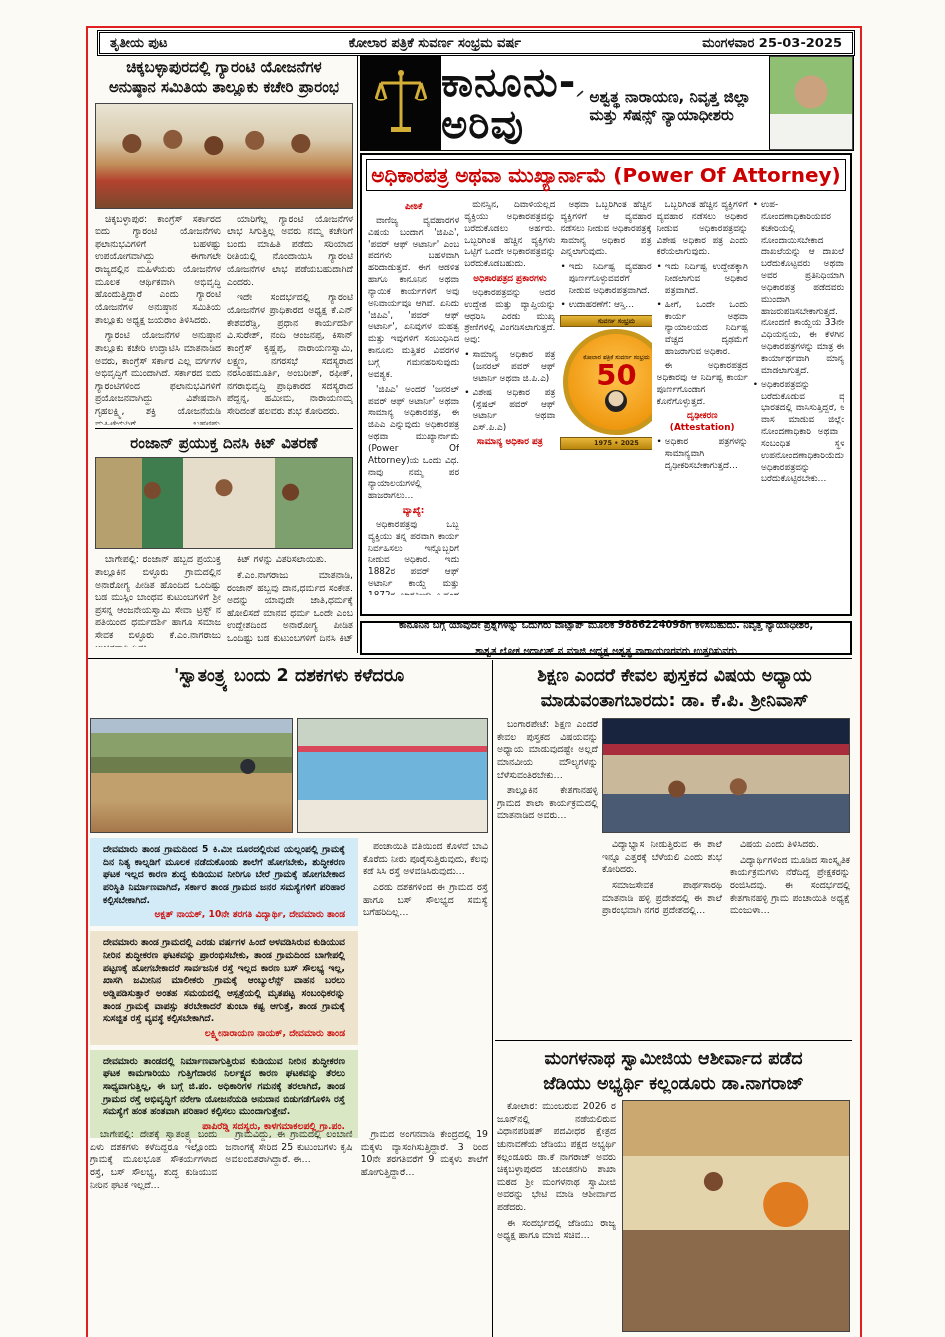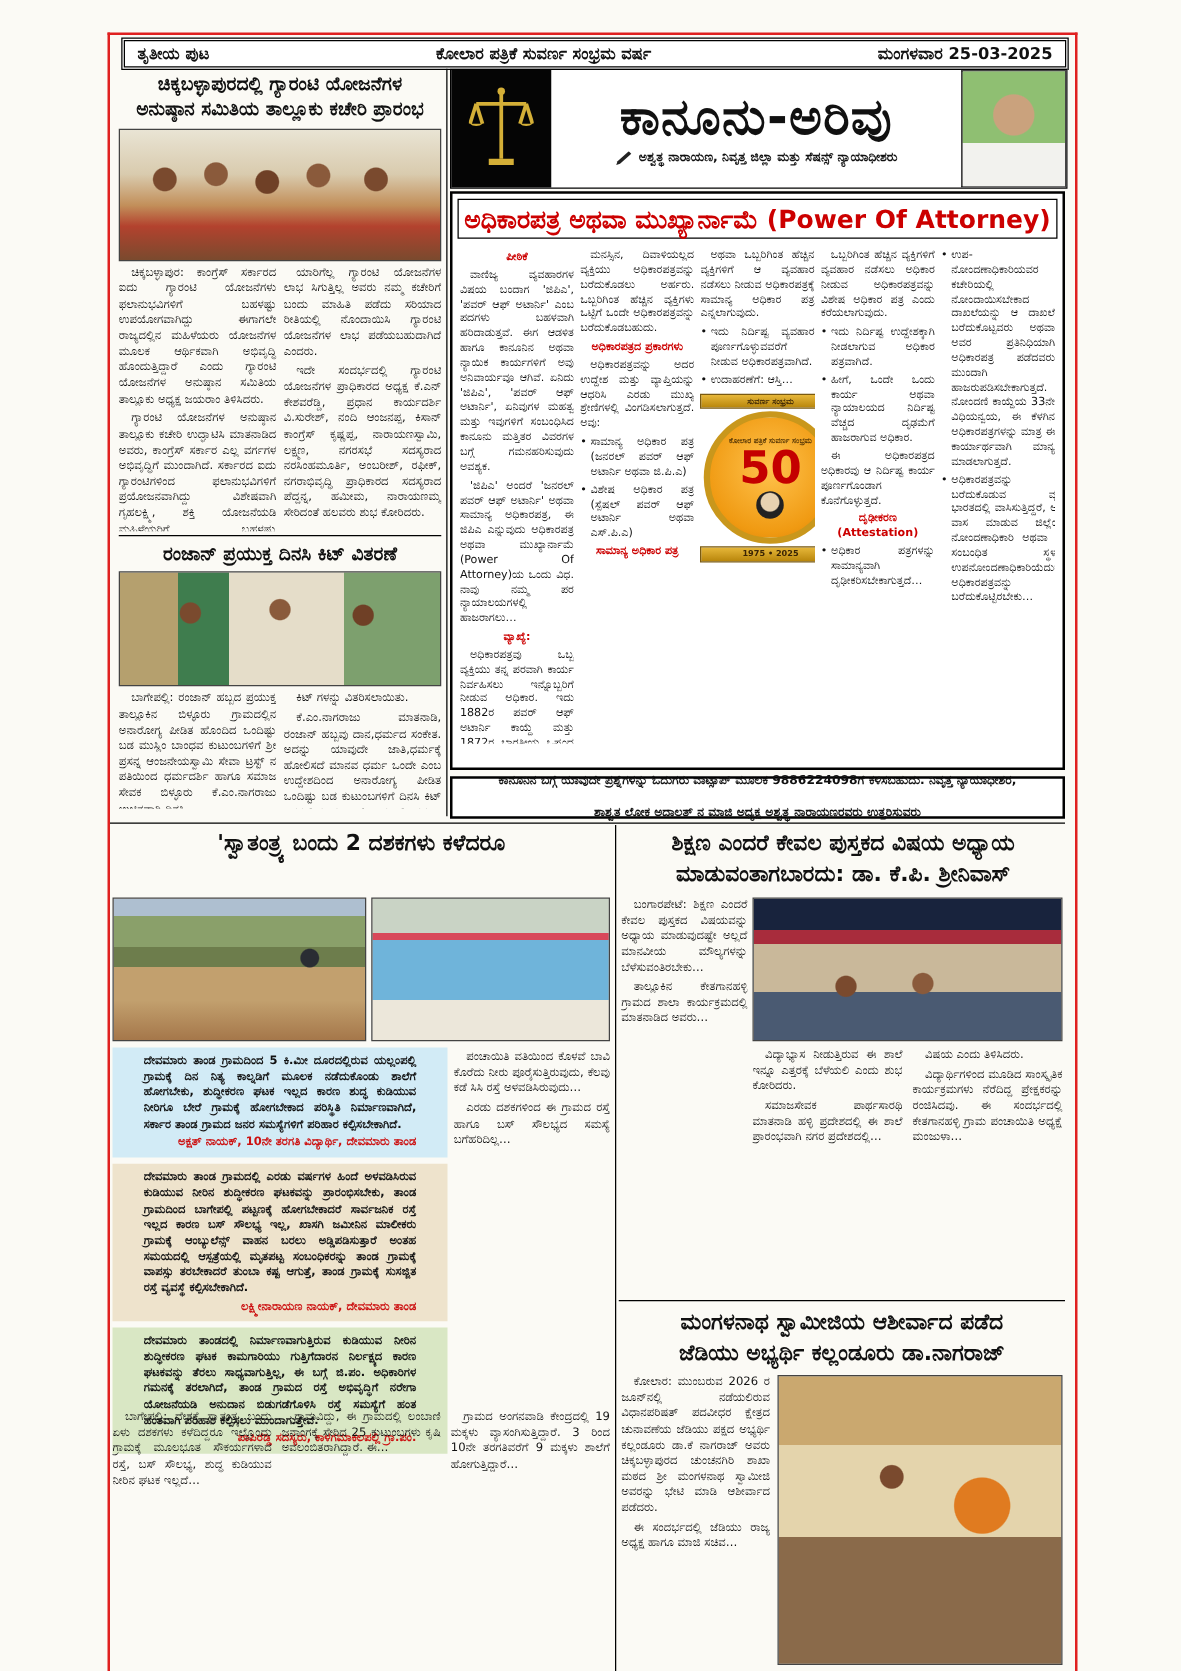--- a/index.html
+++ b/index.html
@@ -49,52 +49,52 @@
       radial-gradient(circle at 40% 35%, #7a4a2e 0 9px, transparent 10px),
       linear-gradient(180deg,#caa86f 0 24%,#e4d4ac 24% 56%,#8a6a4a 56% 100%);}
   .author-photo{background:
       radial-gradient(circle at 50% 38%, #caa27d 0 16px, transparent 17px),
       linear-gradient(180deg,#8fbf72 0 62%,#f2f2ee 62% 100%);}
 
   
   .law-masthead{position:absolute;left:360px;top:55px;width:492px;height:94px;border:1px solid #000;
                 background:#fff;display:flex;align-items:stretch;}
   .scales-box{width:80px;background:#050505;display:flex;align-items:center;justify-content:center;flex:0 0 auto;}
-  .law-mid{flex:1;display:flex;flex-direction:column;align-items:center;justify-content:center;}
+  .law-mid{flex:1;display:flex;flex-direction:row;align-items:center;justify-content:center;}
   .law-title{font-weight:bold;font-size:40px;letter-spacing:1px;line-height:1.05;}
-  .law-byline{font-size:10px;font-weight:bold;margin-top:6px;display:flex;align-items:flex-start;gap:5px;}
+  .law-byline{font-size:15px;font-weight:bold;margin-top:6px;display:flex;align-items:flex-start;gap:5px;}
   .author-photo{width:84px;flex:0 0 auto;border-left:1px solid #000;}
 
   
   .poa-box{position:absolute;left:360px;top:153px;width:492px;height:463px;border:2px solid #000;
            box-sizing:border-box;background:#fff;}
   .poa-headline{margin:4px;border:1.5px solid #000;text-align:center;font-weight:bold;font-size:20px;
                 color:#cc0000;padding:3px 0;}
   .poa-cols{display:flex;gap:5px;padding:4px 6px;height:396px;overflow:hidden;}
   .poa-col{flex:1;overflow:hidden;font-size:8.9px;line-height:1.33;text-align:justify;}
   .poa-col p{margin:0 0 3px 0;text-indent:8px;}
   .subhead{color:#cc0000;font-weight:bold;text-align:center;text-indent:0 !important;margin:2px 0 2px 0 !important;}
   .bullet{display:flex;gap:3px;margin:0 0 2px 0;}
   .bullet .dot{flex:0 0 auto;}
   .emblem{width:112px;margin:4px auto 0;text-align:center;}
   .emblem .ribbon{background:linear-gradient(180deg,#e7b73a,#b8860b);color:#3a2404;font-size:6.5px;font-weight:bold;
                   padding:1px 2px;border:1px solid #7a5a10;}
   .emblem .circle{width:96px;height:96px;margin:2px auto;border-radius:50%;border:5px solid #c9971c;
                   background:radial-gradient(circle at 50% 42%,#ffc34d,#f09a12 70%,#d97f06);
                   display:flex;flex-direction:column;align-items:center;justify-content:center;position:relative;}
   .emblem .arc{font-size:6px;font-weight:bold;color:#5a3a06;}
-  .emblem .fifty{font-size:36px;font-weight:bold;color:#c40000;line-height:1;}
+  .emblem .fifty{font-size:29px;font-weight:bold;color:#c40000;line-height:1;}
   .emblem .portrait{width:22px;height:22px;border-radius:50%;background:radial-gradient(circle at 50% 40%,#e8d2b0 0 7px,#222 8px);}
   
   .poa-footer{position:absolute;left:360px;top:621px;width:492px;height:34px;border:2px solid #000;
               box-sizing:border-box;display:flex;flex-direction:column;justify-content:center;background:#fff;
               text-align:center;font-size:9.8px;font-weight:bold;line-height:1.45;gap:12px;}
 
   
-  .qbox{padding:5px 25px;margin-bottom:5px;font-size:9.2px;line-height:1.38;text-align:justify;font-weight:bold;}
+  .qbox{padding:5px 13px;margin-bottom:5px;font-size:9.2px;line-height:1.38;text-align:justify;font-weight:bold;}
   .qbox .attr{text-align:right;color:#cc1111;margin-top:2px;}
   .q-blue{background:#d2ebf6;}
   .q-tan{background:#eee3cc;}
   .q-green{background:#d9e7c4;}
 </style>
 </head>
 <body>
 
 <div class="page">
   <div class="red-frame"></div>

